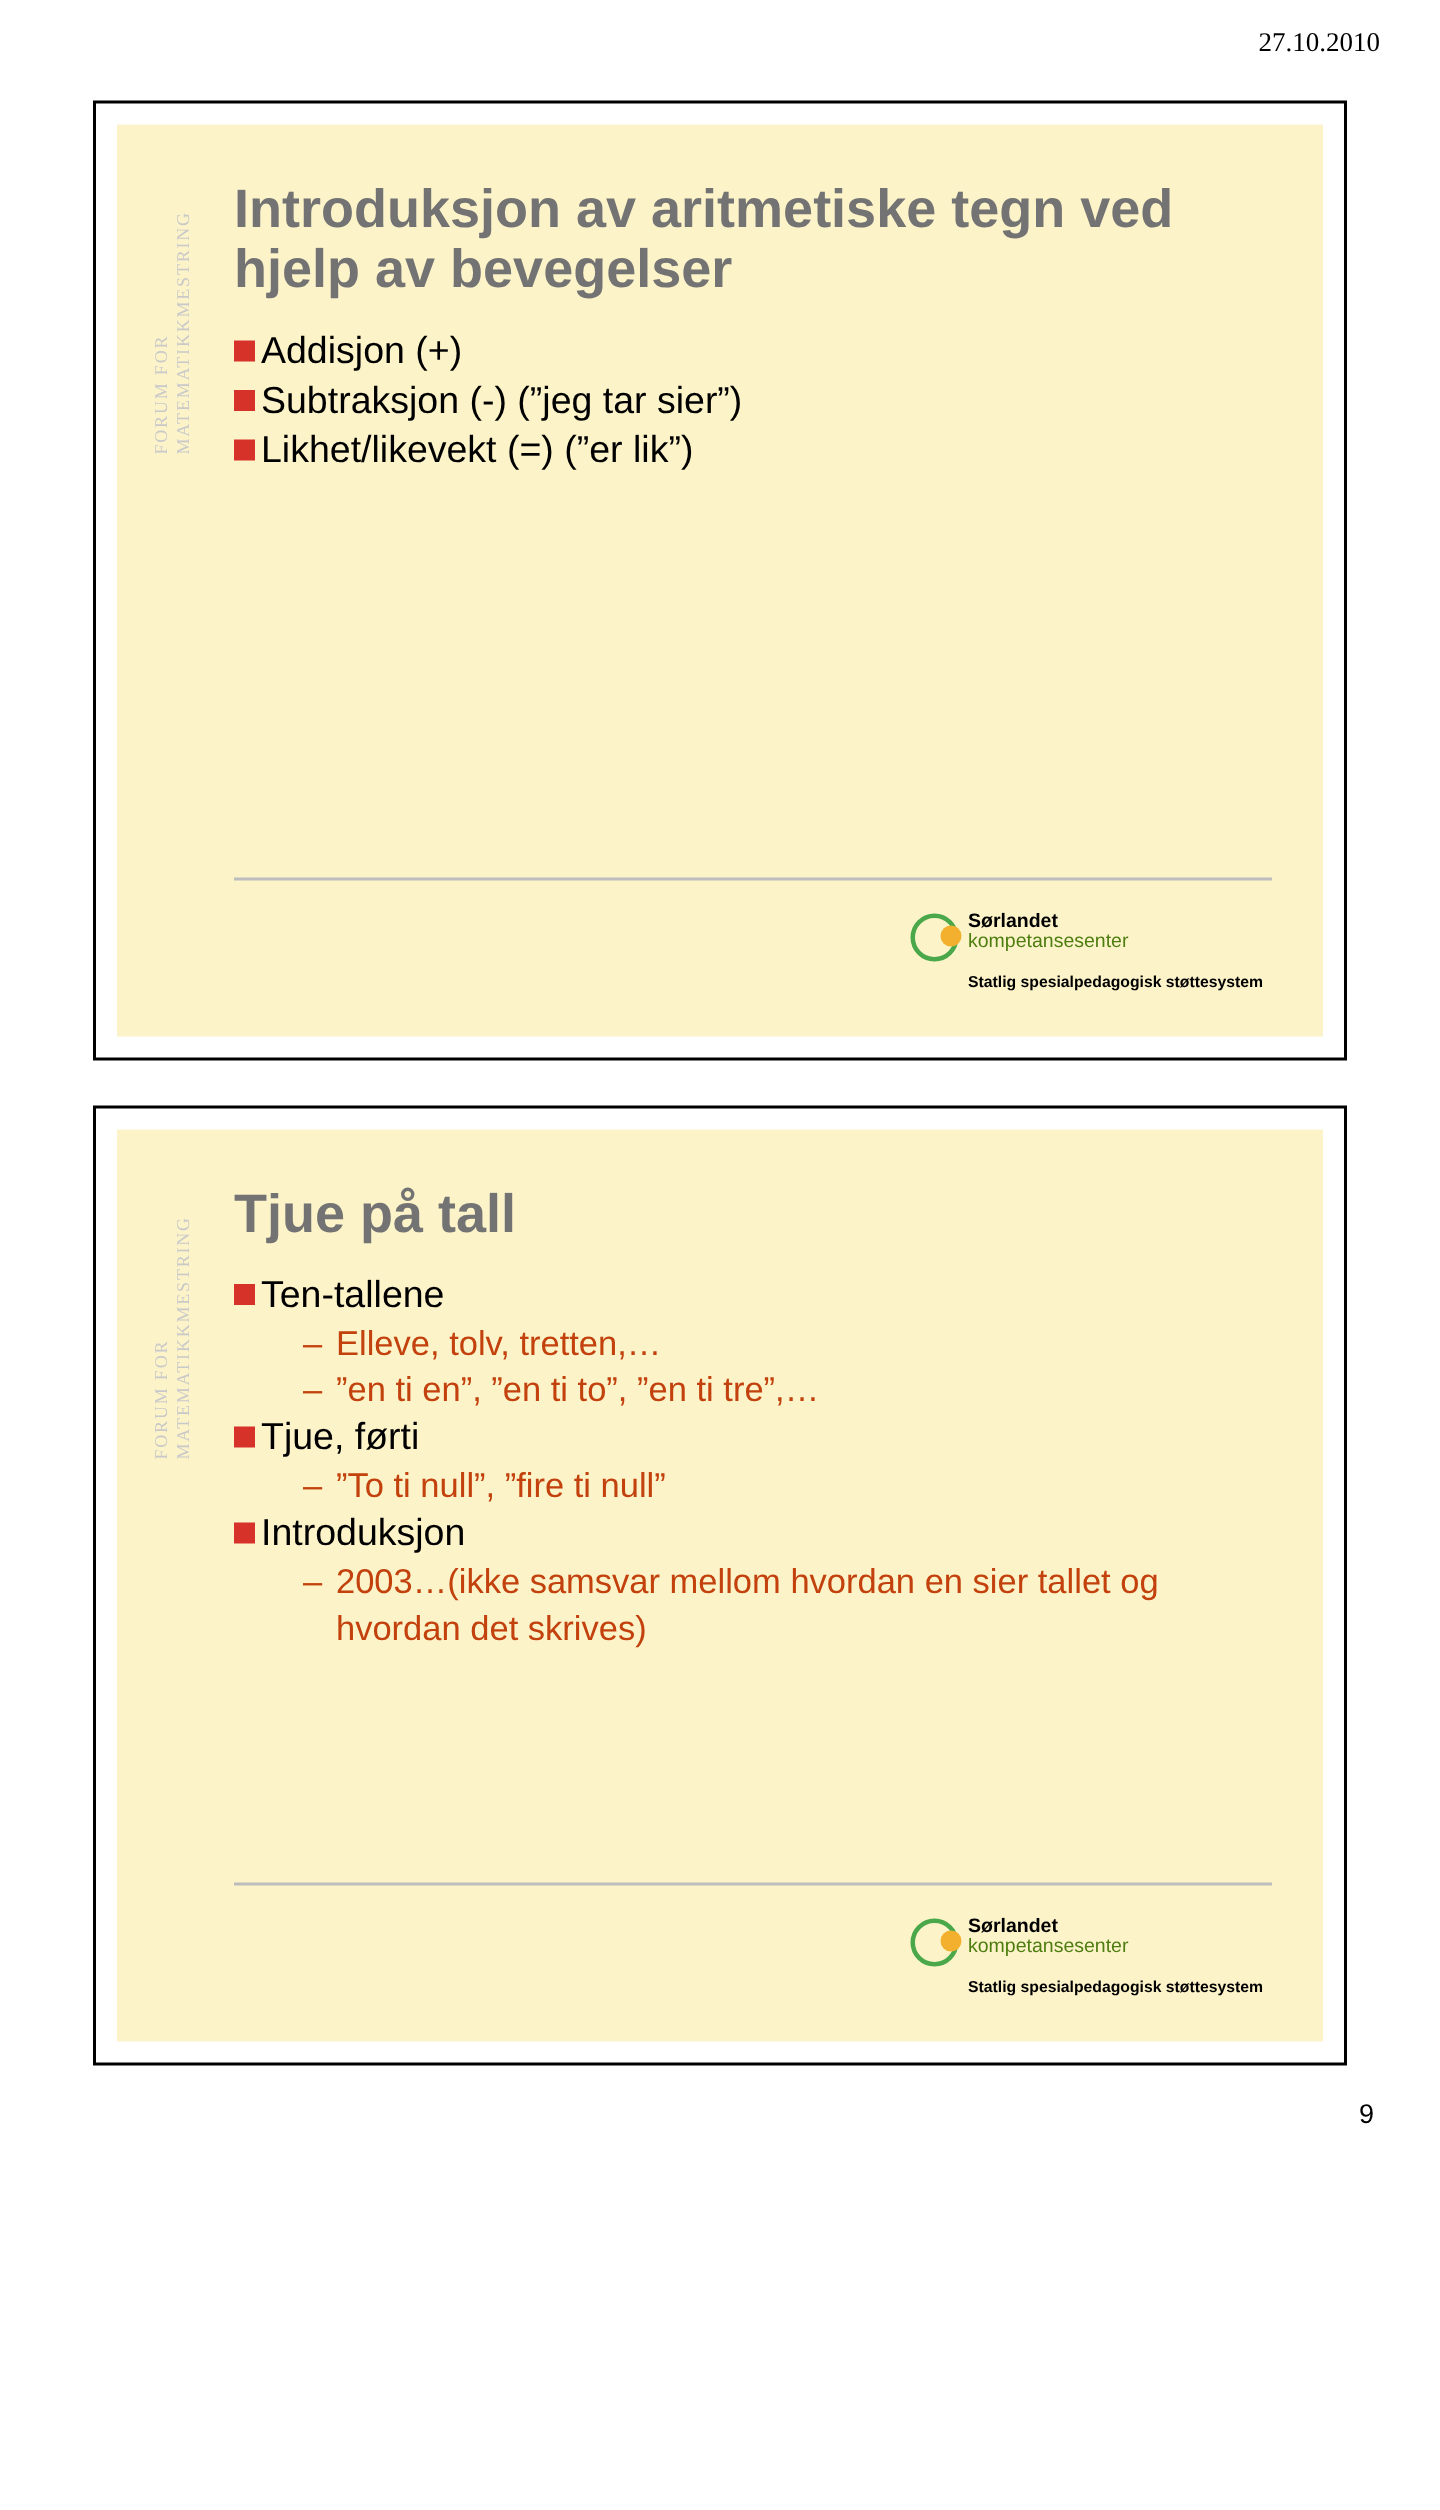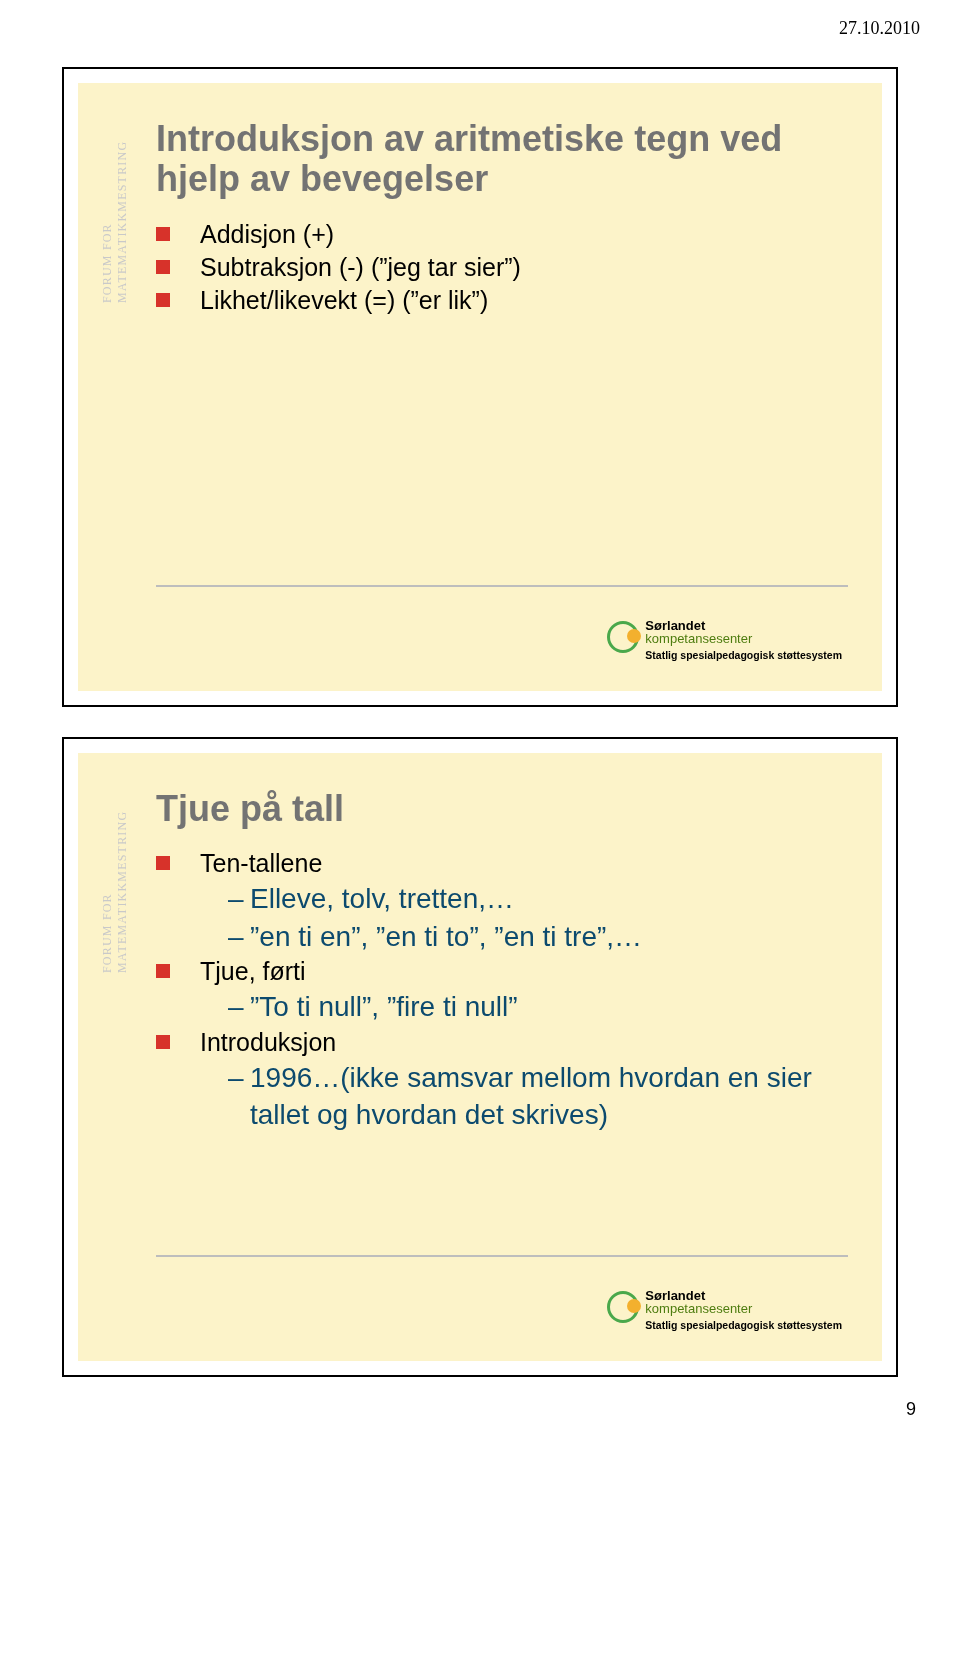--- a/index.html
+++ b/index.html
@@ -46,43 +46,43 @@
     line-height: 1.12;
     color: #737373;
     margin-bottom: 18px;
   }
   .bullets {
     list-style: none;
     margin-top: 10px;
   }
   .bullets .item {
     position: relative;
-    padding-left: 44px;
+    padding-left: 18px;
     font-size: 25px;
     color: #000;
     line-height: 1.32;
   }
   .bullets .item::before {
     content: "";
     position: absolute;
     left: 0;
     top: 9px;
     width: 14px;
     height: 14px;
     background: #d7322a;
   }
   .subitems {
     list-style: none;
     margin-left: 28px;
   }
   .subitems .sub {
     position: relative;
     padding-left: 22px;
-    font-size: 28px;
-    color: #0c4a6e;
+    font-size: 23px;
+    color: #c2410c;
     line-height: 1.34;
   }
   .subitems .sub::before {
     content: "–";
     position: absolute;
     left: 0;
     top: 0;
   }
   .vertical-label {
     position: absolute;
@@ -135,21 +135,21 @@
     background: #f3b02e;
     border-radius: 50%;
   }
   .logo-text {
     display: flex;
     flex-direction: column;
     line-height: 1.05;
   }
   .logo-line1 { font-size: 13px; font-weight: bold; color: #000; }
   .logo-line2 { font-size: 13px; font-weight: normal; color: #4d7c0f; }
-  .logo-line3 { font-size: 10.5px; font-weight: bold; color: #000; margin-top: 4px; }
+  .logo-line3 { font-size: 10.5px; font-weight: bold; color: #000; margin-top: 16px; }
   .page-num {
     text-align: right;
     padding: 12px 44px 24px 0;
     font-size: 18px;
     color: #000;
   }
 </style>
 </head>
 <body>
 
@@ -199,21 +199,21 @@
           </li>
           <li class="item">
             <span>Tjue, førti</span>
             <ul class="subitems">
               <li class="sub">”To ti null”, ”fire ti null”</li>
             </ul>
           </li>
           <li class="item">
             <span>Introduksjon</span>
             <ul class="subitems">
-              <li class="sub">1996…(ikke samsvar mellom hvordan en sier tallet og hvordan det skrives)</li>
+              <li class="sub">2003…(ikke samsvar mellom hvordan en sier tallet og hvordan det skrives)</li>
             </ul>
           </li>
         </ul>
       </div>
       <div class="divider"></div>
       <div class="logo-block">
         <div class="logo-icon">
           <div class="logo-ring"></div>
           <div class="logo-dot"></div>
         </div>

